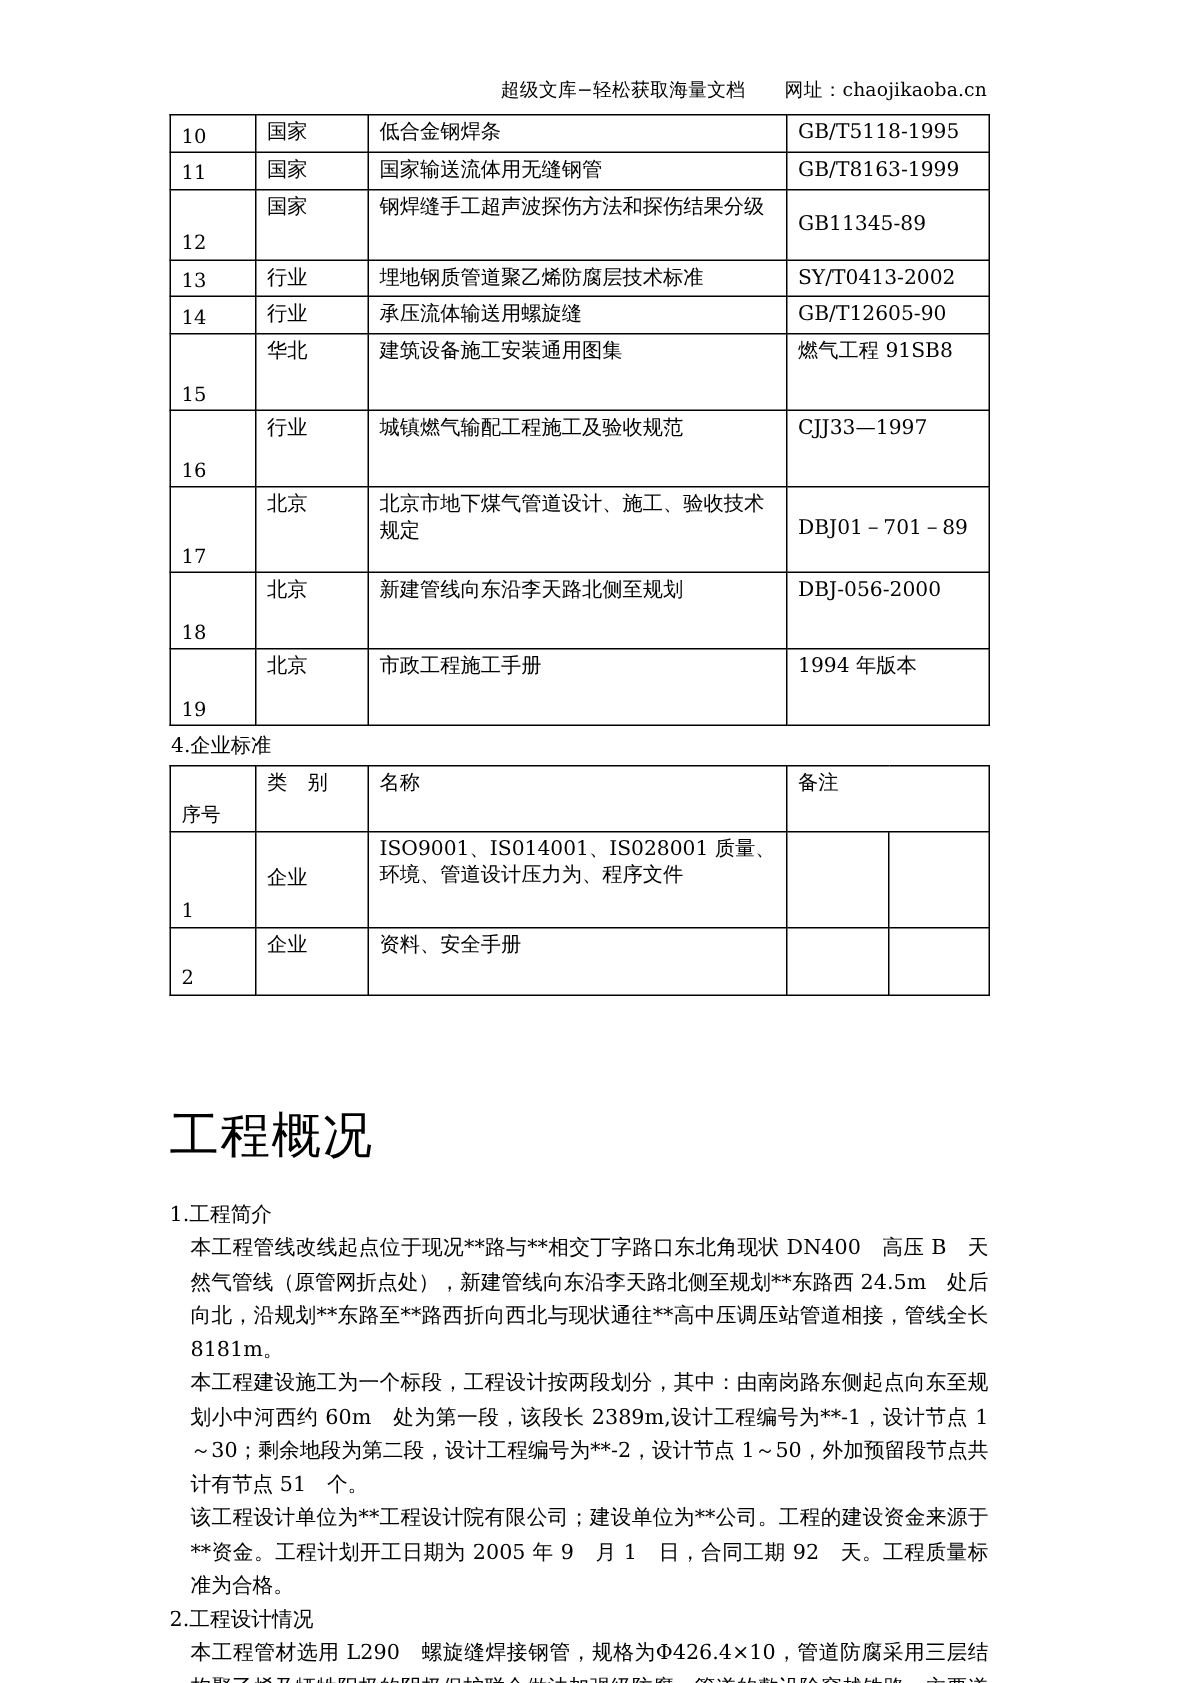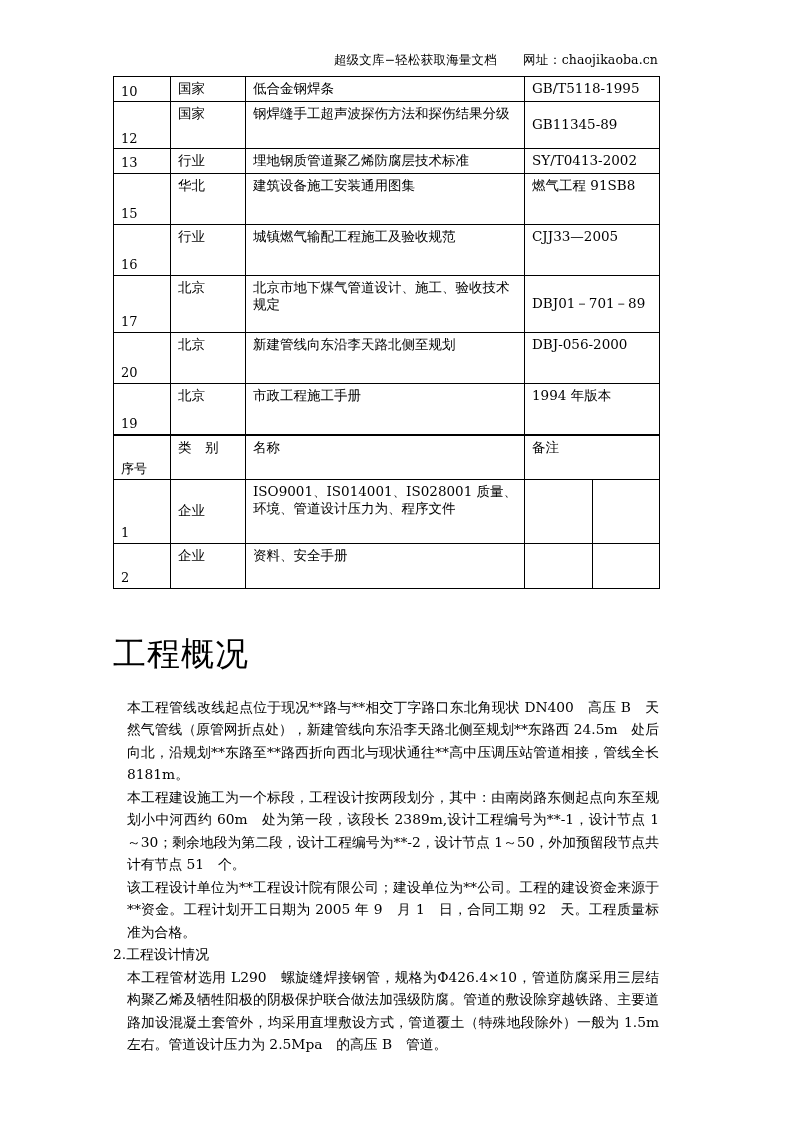--- a/index.html
+++ b/index.html
@@ -108,21 +108,21 @@
   .t-ent .hdr-row > td { height: 37px; }
   .t-ent .row-1 > td { height: 57px; }
   .t-ent .row-2 > td { height: 38px; }
 
   
   h1.doc-title {
     font-family: "DejaVu Serif", "Liberation Serif", serif;
     font-size: 33px;
     font-weight: normal;
     letter-spacing: 1px;
-    margin: 44px 0 0 0;
+    margin: 72px 0 0 0;
     line-height: 1.25;
   }
 
   
   .body-block {
     margin-top: 22px;
     font-size: 13.8px;
     line-height: 1.63;
     text-align: justify;
     text-justify: inter-ideograph;
@@ -153,65 +153,78 @@
           <col class="w3">
           <col class="w4">
         </colgroup>
       <tbody>
         <tr class="r-h1">
           <td class="c-idx">10</td>
           <td class="c-cat">国家</td>
           <td>低合金钢焊条</td>
           <td>GB/T5118-1995</td>
         </tr>
+        <tr class="r-h1">
+          <td class="c-idx">11</td>
+          <td class="c-cat">国家</td>
+          <td>国家输送流体用无缝钢管</td>
+          <td>GB/T8163-1999</td>
+        </tr>
         <tr class="r-h2">
           <td class="c-idx">12</td>
           <td class="c-cat">国家</td>
           <td>钢焊缝手工超声波探伤方法和探伤结果分级</td>
           <td style="vertical-align:middle">GB11345-89</td>
         </tr>
         <tr class="r-h1">
           <td class="c-idx">13</td>
           <td class="c-cat">行业</td>
           <td>埋地钢质管道聚乙烯防腐层技术标准</td>
           <td>SY/T0413-2002</td>
         </tr>
+        <tr class="r-h1">
+          <td class="c-idx">14</td>
+          <td class="c-cat">行业</td>
+          <td>承压流体输送用螺旋缝</td>
+          <td>GB/T12605-90</td>
+        </tr>
         <tr class="r-h4">
           <td class="c-idx">15</td>
           <td class="c-cat">华北</td>
           <td>建筑设备施工安装通用图集</td>
           <td>燃气工程 91SB8</td>
         </tr>
         <tr class="r-h4">
           <td class="c-idx">16</td>
           <td class="c-cat">行业</td>
           <td>城镇燃气输配工程施工及验收规范</td>
-          <td>CJJ33—2005</td>
+          <td>CJJ33—1997</td>
         </tr>
         <tr class="r-h3">
           <td class="c-idx">17</td>
           <td class="c-cat">北京</td>
           <td>北京市地下煤气管道设计、施工、验收技术规定</td>
           <td style="vertical-align:middle">DBJ01－701－89</td>
         </tr>
         <tr class="r-h4">
-          <td class="c-idx">20</td>
+          <td class="c-idx">18</td>
           <td class="c-cat">北京</td>
           <td>新建管线向东沿李天路北侧至规划</td>
           <td>DBJ-056-2000</td>
         </tr>
         <tr class="r-h4">
           <td class="c-idx">19</td>
           <td class="c-cat">北京</td>
           <td>市政工程施工手册</td>
           <td>1994 年版本</td>
         </tr>
       </tbody>
     </table>
 
+    <div class="section-caption">4.企业标准</div>
 
     <table class="doc-table t-ent">
       <colgroup>
           <col class="w1">
           <col class="w2">
           <col class="w3">
           <col class="w4">
           <col class="w5">
         </colgroup>
       <tbody>
@@ -234,20 +247,21 @@
           <td>资料、安全手册</td>
           <td></td>
           <td></td>
         </tr>
       </tbody>
     </table>
 
     <h1 class="doc-title">工程概况</h1>
 
     <div class="body-block">
+      <p class="heading-line">1.工程简介</p>
       <p class="flow">本工程管线改线起点位于现况**路与**相交丁字路口东北角现状 DN400　高压 B　天然气管线（原管网折点处），新建管线向东沿李天路北侧至规划**东路西 24.5m　处后向北，沿规划**东路至**路西折向西北与现状通往**高中压调压站管道相接，管线全长 8181m。</p>
       <p class="flow">本工程建设施工为一个标段，工程设计按两段划分，其中：由南岗路东侧起点向东至规划小中河西约 60m　处为第一段，该段长 2389m,设计工程编号为**-1，设计节点 1～30；剩余地段为第二段，设计工程编号为**-2，设计节点 1～50，外加预留段节点共计有节点 51　个。</p>
       <p class="flow">该工程设计单位为**工程设计院有限公司；建设单位为**公司。工程的建设资金来源于**资金。工程计划开工日期为 2005 年 9　月 1　日，合同工期 92　天。工程质量标准为合格。</p>
       <p class="heading-line">2.工程设计情况</p>
       <p class="flow">本工程管材选用 L290　螺旋缝焊接钢管，规格为Φ426.4×10，管道防腐采用三层结构聚乙烯及牺牲阳极的阴极保护联合做法加强级防腐。管道的敷设除穿越铁路、主要道路加设混凝土套管外，均采用直埋敷设方式，管道覆土（特殊地段除外）一般为 1.5m　左右。管道设计压力为 2.5Mpa　的高压 B　管道。</p>
 
     </div>
 
   </div>
 </div>

